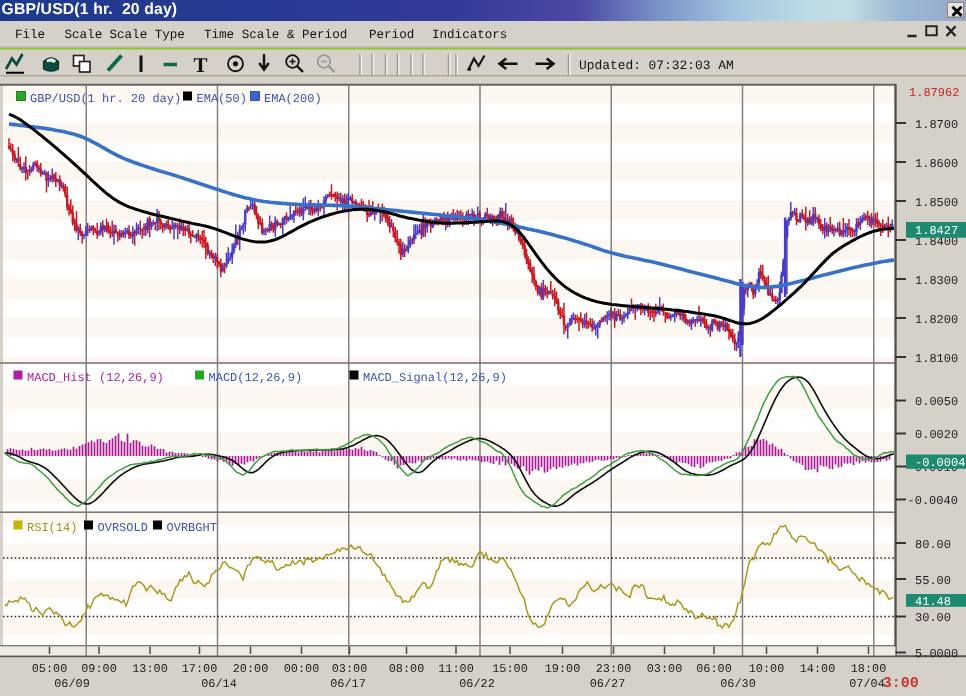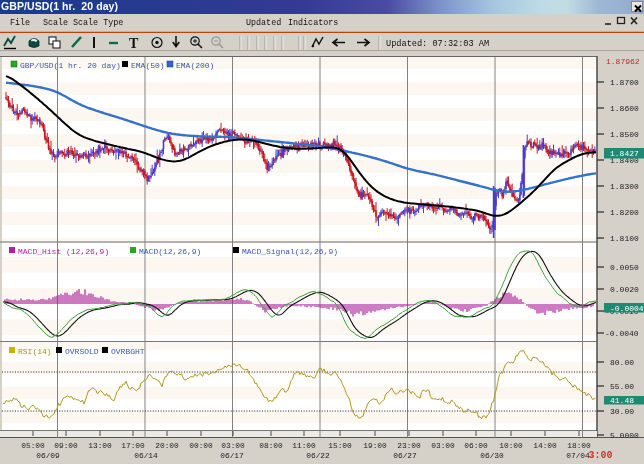--- a/index.html
+++ b/index.html
@@ -1,16 +1,16 @@
 <!DOCTYPE html>
 <html><head><meta charset="utf-8">
 <style>
 * { margin:0; padding:0; box-sizing:border-box; }
 html,body { width:644px; height:464px; overflow:hidden; }
-#app { position:relative; width:644px; height:464px; background:#c2410c;
+#app { position:relative; width:644px; height:464px; background:#84cc16;
   font-family:"Liberation Mono", monospace; }
 #titlebar { position:absolute; top:0; left:0; width:644px; height:14px;
   background:linear-gradient(90deg,#1c3a8c 0%,#2a3a92 30%,#343a96 47%,#4a4aa4 60%,#7a90c8 68%,#a3c4de 76%,#bedce6 84%,#c2dce4 88%,#9db8d4 93%,#92aacc 100%);
   color:#fff; font-family:"Liberation Sans",sans-serif; font-weight:bold;
   font-size:10.5px; line-height:13px; letter-spacing:0.1px; }
 #titlebar span { position:absolute; left:1px; top:0; }
 #closebtn { position:absolute; right:1px; top:1px; width:12px; height:11px;
   background:#e8e6e0; border:1px solid #888; padding:0.5px 0 0 0.5px; }
 #menubar { position:absolute; top:14px; left:0; width:644px; height:18px;
   background:#d5d1c9; font-size:8.4px; color:#111; line-height:18px;
@@ -25,21 +25,22 @@
 <div id="titlebar">
       <span>GBP/USD(1 hr.&nbsp; 20 day)</span>
       <div id="closebtn"><svg width="10" height="9" viewBox="0 0 10 9">
           <path d="M2 1.5 L8 7.5 M8 1.5 L2 7.5" stroke="#000" stroke-width="2"></path>
         </svg></div>
     </div>
 <div id="menubar">
 <i style="left:10px">File</i>
       <i style="left:43px">Scale</i>
       <i style="left:73px">Scale Type</i>
-      <i style="left:246px">Updated</i>
+<i style="left:136px">Time Scale &amp; Period</i>
+      <i style="left:246px">Period</i>
 <i style="left:288px">Indicators</i>
 <svg width="40" height="12" viewBox="0 0 40 12" style="position:absolute;right:1px;top:1px">
 <line x1="2" y1="9" x2="8" y2="9" stroke="#222" stroke-width="1.6"></line>
 <rect x="14.5" y="2.5" width="7" height="6" fill="none" stroke="#222" stroke-width="1.3"></rect>
 <path d="M28 2.5 L34 9 M34 2.5 L28 9" stroke="#222" stroke-width="1.6"></path>
 </svg>
 </div>
 <div id="toolbar">
       <svg width="644" height="20" viewBox="0 0 644 20" style="position:absolute;top:0;left:0">
         <path d="M4 13 L8 6 L11 10 L15 3" stroke="#0a4a3a" stroke-width="1.8" fill="none"></path>

